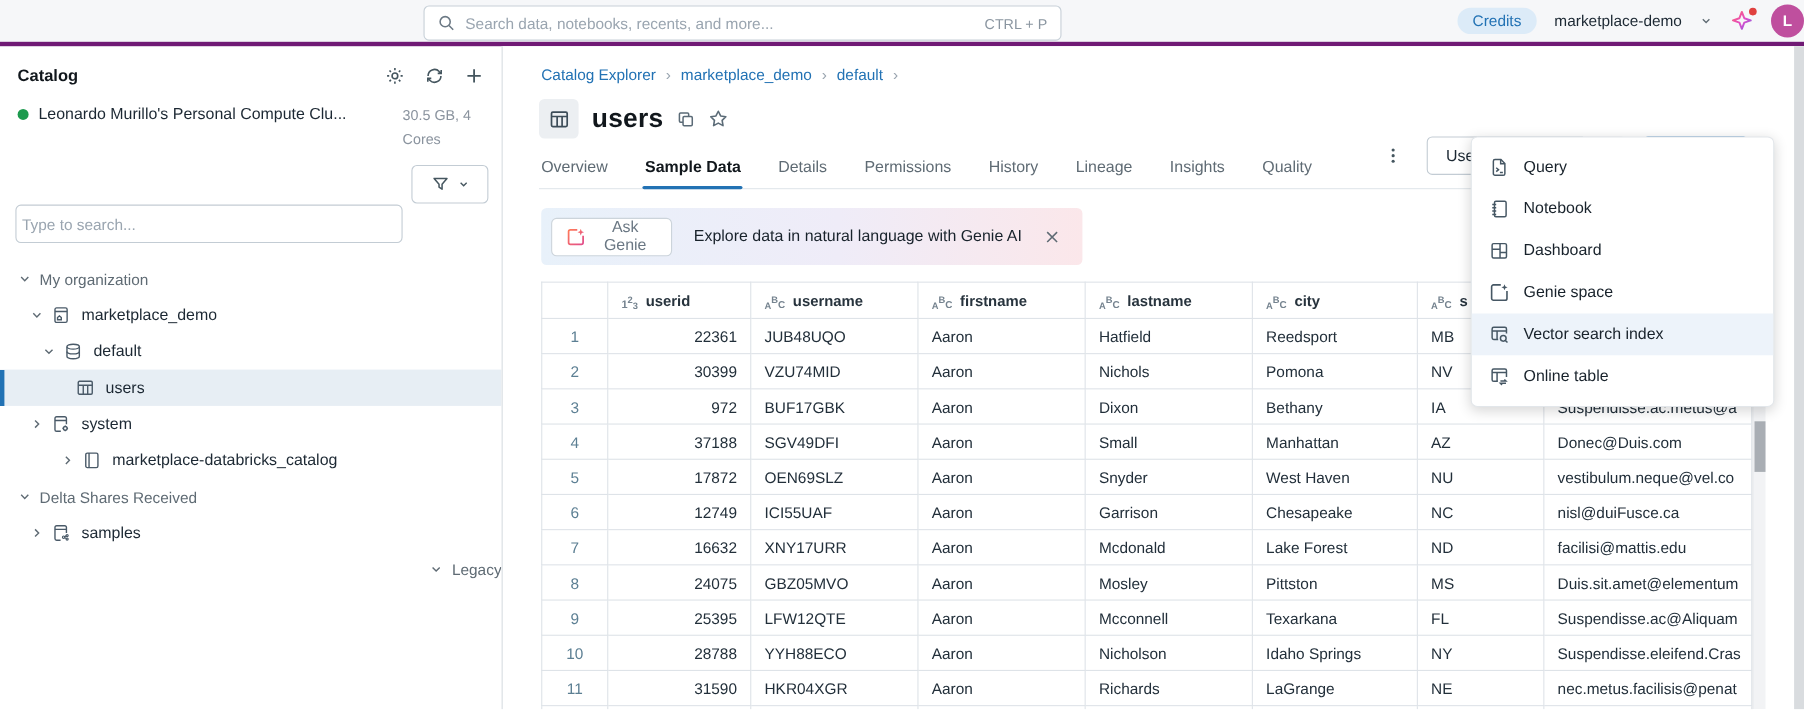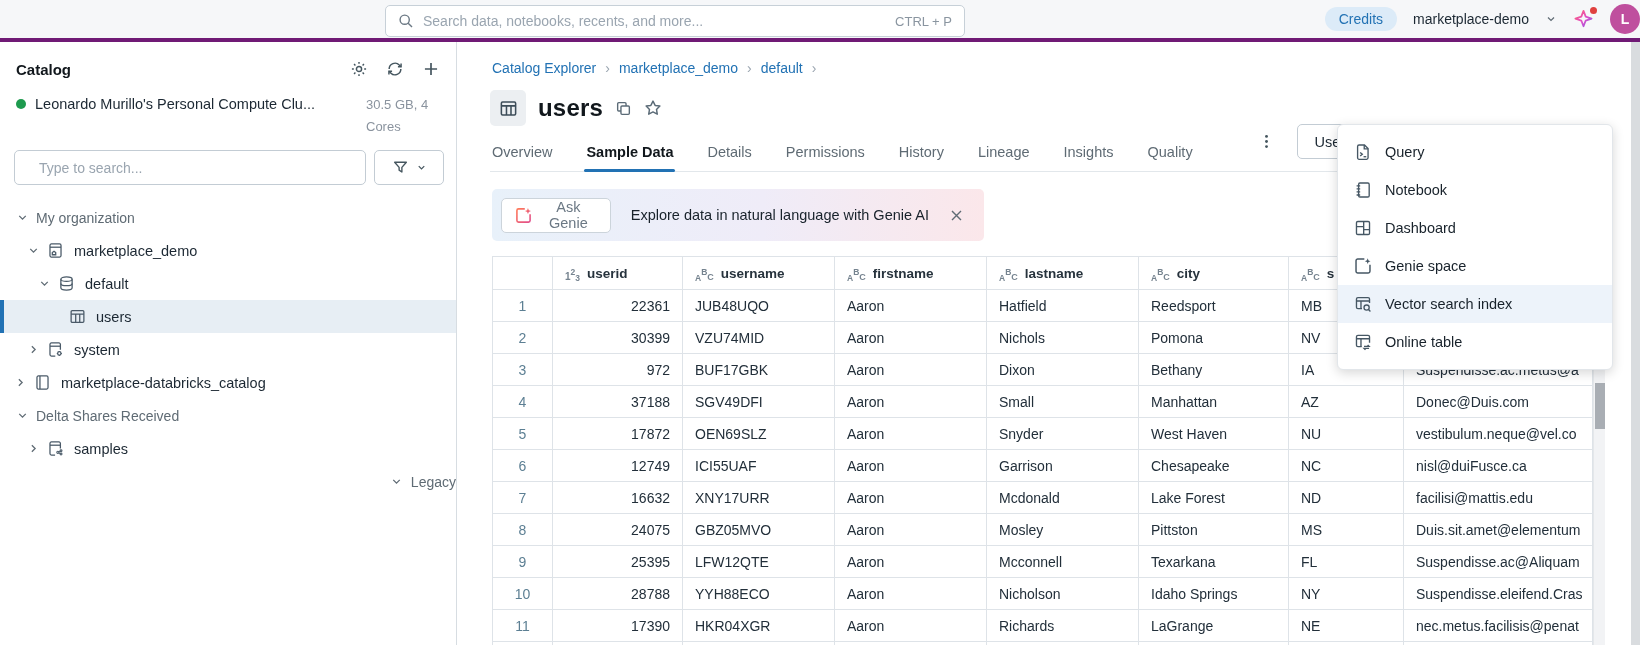--- a/index.html
+++ b/index.html
@@ -27,21 +27,21 @@
   
   .sb-header{height:38px;margin-top:8px;padding:0 16px;display:flex;align-items:center;}
   .sb-title{font-size:15px;font-weight:700;color:#11171c;}
   .sb-actions{margin-left:auto;display:flex;gap:18px;color:#45565f;}
   .sb-actions .ibtn{cursor:pointer;display:flex;}
   .sb-cluster{padding:6px 14px 12px 16px;display:flex;align-items:flex-start;gap:9px;}
   .status-dot{width:10px;height:10px;border-radius:50%;background:var(--status-green,#1d9a4e);margin-top:5px;flex:none;}
   .cluster-name{flex:1;font-size:14.5px;color:#1c2833;white-space:nowrap;overflow:hidden;margin-top:2px;}
   .cluster-specs{width:76px;flex:none;font-size:13px;color:#8a939e;line-height:1.7;}
   .sb-search{display:flex;gap:8px;padding:0 12px 0 14px;}
-  .sb-search input{flex:1;height:35px;border:1px solid #c3ccd4;border-radius:5px;padding:0 24px;font-size:14px;color:#1c2833;outline:none;font-family:inherit;}
+  .sb-search input{flex:1;height:35px;border:1px solid #c3ccd4;border-radius:5px;padding:0 5px;font-size:14px;color:#1c2833;outline:none;font-family:inherit;margin-top:36px;}
   .sb-search input::placeholder{color:#9aa5b0;}
   .filter-btn{width:70px;height:35px;border:1px solid #c3ccd4;border-radius:5px;background:#fff;display:flex;align-items:center;justify-content:center;gap:7px;color:#45565f;cursor:pointer;}
   #tree{margin-top:16px;}
   .tree-row{height:33px;display:flex;align-items:center;cursor:pointer;}
   .tree-row .chev{width:16px;margin-right:6px;display:flex;justify-content:center;color:#5f6b74;flex:none;}
   .tree-row .node-icon{width:18px;margin-right:9px;display:flex;color:#4a5a68;flex:none;}
   .tree-row .lbl{font-size:14.5px;color:#1c2833;white-space:nowrap;overflow:hidden;}
   .tree-row.section .lbl{color:#5f6b74;font-size:14px;}
   .tree-row.selected{background:#e7eef4;box-shadow:inset 4px 0 0 0 var(--accent,#2272b4);}
 
@@ -243,21 +243,21 @@
             <span class="node-icon">
               <svg width="17" height="17" viewBox="0 0 16 16" fill="none" stroke="currentColor" stroke-width="1.2">
                 <path d="M12.6 8.2V3.2c0-.8-.6-1.4-1.4-1.4H4.2c-.8 0-1.4.6-1.4 1.4v9.6c0 .8.6 1.4 1.4 1.4h3.6"></path>
                 <path d="M2.8 4.9h9.8"></path>
                 <circle cx="11.6" cy="11.7" r="1.6"></circle>
                 <path d="M11.6 9.3v1M11.6 13.1v1M9.2 11.7h1M13 11.7h1" stroke-width="1"></path>
               </svg>
             </span>
             <span class="lbl">system</span>
           </div>
-          <div class="tree-row" style="padding-left: 12px;">
+          <div class="tree-row" style="padding-left: 25px; margin-left: 28px;">
             <span class="chev">
               <svg width="13" height="13" viewBox="0 0 16 16" fill="none" stroke="currentColor" stroke-width="1.6">
                 <path d="M6 4l4 4-4 4"></path>
               </svg>
             </span>
             <span class="node-icon">
               <svg width="17" height="17" viewBox="0 0 16 16" fill="none" stroke="currentColor" stroke-width="1.2">
                 <path d="M4.2 1.8h7.6c.8 0 1.4.6 1.4 1.4v9.6c0 .8-.6 1.4-1.4 1.4H4.2c-.8 0-1.4-.6-1.4-1.4V3.2c0-.8.6-1.4 1.4-1.4z"></path>
                 <path d="M5.6 1.8v12.4"></path>
               </svg>
@@ -535,21 +535,21 @@
                 <td class="num">28788</td>
                 <td>YYH88ECO</td>
                 <td>Aaron</td>
                 <td>Nicholson</td>
                 <td>Idaho Springs</td>
                 <td>NY</td>
                 <td>Suspendisse.eleifend.Cras</td>
               </tr>
               <tr>
                 <td class="rownum">11</td>
-                <td class="num">17390</td>
+                <td class="num">31590</td>
                 <td>HKR04XGR</td>
                 <td>Aaron</td>
                 <td>Richards</td>
                 <td>LaGrange</td>
                 <td>NE</td>
                 <td>nec.metus.facilisis@penat</td>
               </tr>
               <tr>
                 <td class="rownum"></td>
                 <td></td>

